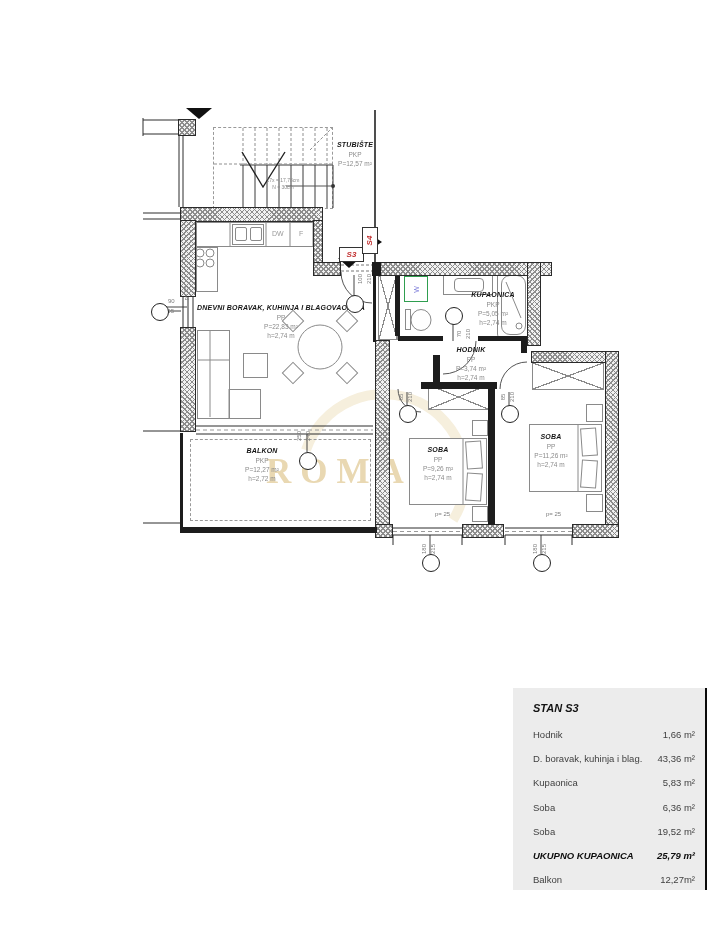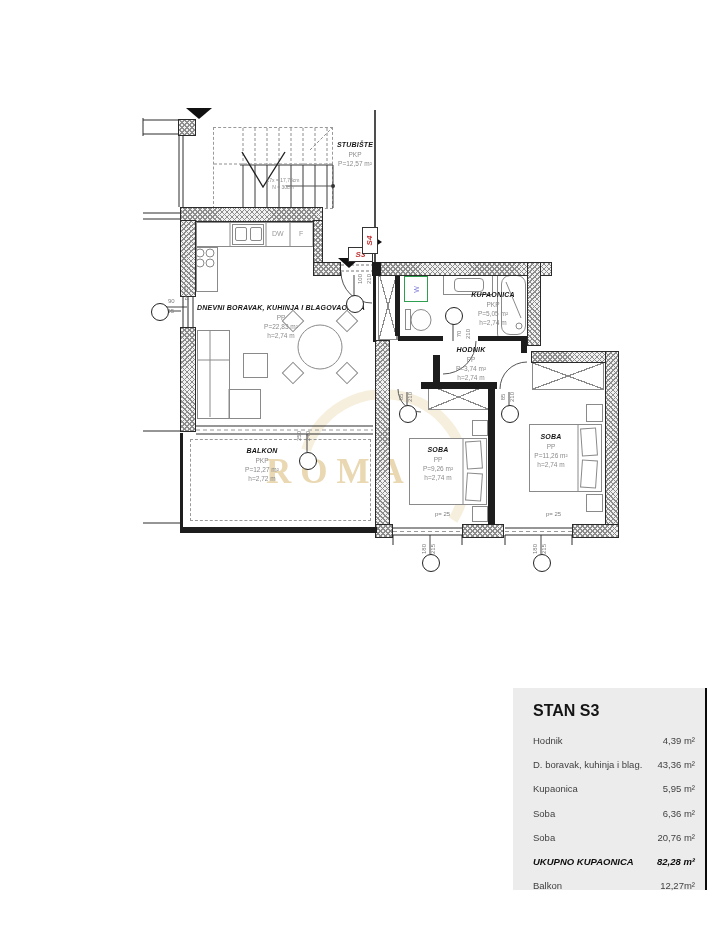--- a/index.html
+++ b/index.html
@@ -28,21 +28,21 @@
   .mk{position:absolute;width:16px;height:16px;border:1px solid #232323;border-radius:50%;background:#fff;}
   .tri-down{position:absolute;width:0;height:0;border-left:11px solid transparent;border-right:11px solid transparent;border-top:10px solid #111;}
   .tri-right{position:absolute;width:0;height:0;border-top:8px solid transparent;border-bottom:8px solid transparent;border-left:12px solid #111;}
   .tag{position:absolute;border:1px solid #333;background:#fff;display:flex;align-items:center;justify-content:center;}
   .tag span{font-size:8px;font-weight:bold;font-style:italic;color:#c23030;}
   .dashrect{position:absolute;border:1px dashed #9a9a9a;box-sizing:border-box;}
   .wm-text{position:absolute;font-family:"Liberation Serif",serif;font-size:35px;color:#e9d8b2;letter-spacing:9px;font-weight:bold;}
   
   .tbl{position:absolute;left:513px;top:688px;width:194px;height:202px;background:#ececec;
        border-right:2px solid #0a0a0a;padding:14px 10px 0 20px;box-sizing:border-box;}
-  .tbl .title{font-weight:bold;font-size:16px;color:#141414;margin:0 0 15px 0;}
+  .tbl .title{font-style:italic;font-weight:bold;font-size:11px;color:#141414;margin:0 0 15px 0;}
   .trow{display:flex;justify-content:space-between;margin-bottom:13.2px;font-size:9.5px;color:#3f3f3f;}
   .trow.b{font-style:italic;font-weight:bold;color:#0e0e0e;}
   svg{position:absolute;left:0;top:0;}
 </style>
 </head>
 <body>
 
 <div class="page">
 
   <svg width="713" height="930">
@@ -168,21 +168,21 @@
   <div class="ws" style="left:421px;top:382px;width:76px;height:7px;"></div>
   <div class="ws" style="left:488px;top:382px;width:7px;height:143px;"></div>
   <div class="ws" style="left:433px;top:355px;width:7px;height:28px;"></div>
   <div class="ws" style="left:521px;top:340px;width:6px;height:13px;"></div>
   <div class="ws" style="left:180px;top:527px;width:197px;height:6px;"></div>
   <div class="ws" style="left:180px;top:433px;width:3px;height:95px;"></div>
 
   <div class="tri-down" style="left:186px;top:108px;border-left-width:13px;border-right-width:13px;border-top-width:11px;"></div>
   <div class="tri-down" style="left:338px;top:258px;"></div>
   <div class="tri-right" style="left:370px;top:234px;"></div>
-  <div class="tag" style="left:348px;top:247px;width:23px;height:13px;">
+  <div class="tag" style="left:339px;top:247px;width:23px;height:13px;">
       <span>S3</span>
     </div>
   <div class="tag" style="left:362px;top:227px;width:14px;height:25px;">
       <span style="transform:rotate(-90deg);">S4</span>
     </div>
 
   <div class="rl" style="left:355px;top:140px;">
     <div class="n">STUBIŠTE</div>
     <div class="s">PKP</div>
     <div class="s">P=12,57 m²</div>
@@ -287,41 +287,41 @@
   <div class="mk" style="left:399px;top:405px;"></div>
   <div class="mk" style="left:501px;top:405px;"></div>
   <div class="mk" style="left:299px;top:452px;"></div>
   <div class="mk" style="left:422px;top:554px;"></div>
   <div class="mk" style="left:533px;top:554px;"></div>
 
   <div class="tbl">
     <div class="title">STAN S3</div>
     <div class="trow">
       <span>Hodnik</span>
-        <span>4,39 m²</span>
+        <span>1,66 m²</span>
     </div>
     <div class="trow">
       <span>D. boravak, kuhinja i blag.</span>
         <span>43,36 m²</span>
     </div>
     <div class="trow">
       <span>Kupaonica</span>
-        <span>5,95 m²</span>
+        <span>5,83 m²</span>
     </div>
     <div class="trow">
       <span>Soba</span>
         <span>6,36 m²</span>
     </div>
     <div class="trow">
       <span>Soba</span>
-        <span>20,76 m²</span>
+        <span>19,52 m²</span>
     </div>
     <div class="trow b">
       <span>UKUPNO KUPAONICA</span>
-        <span>82,28 m²</span>
+        <span>25,79 m²</span>
     </div>
     <div class="trow">
       <span>Balkon</span>
         <span>12,27m²</span>
     </div>
   </div>
 
 </div>
 
 </body></html>

